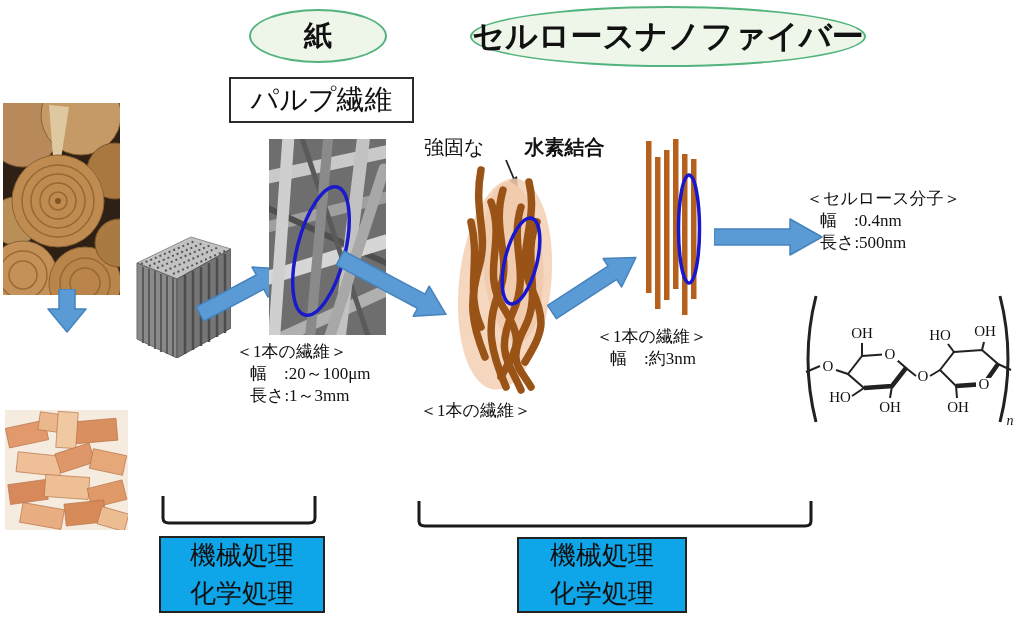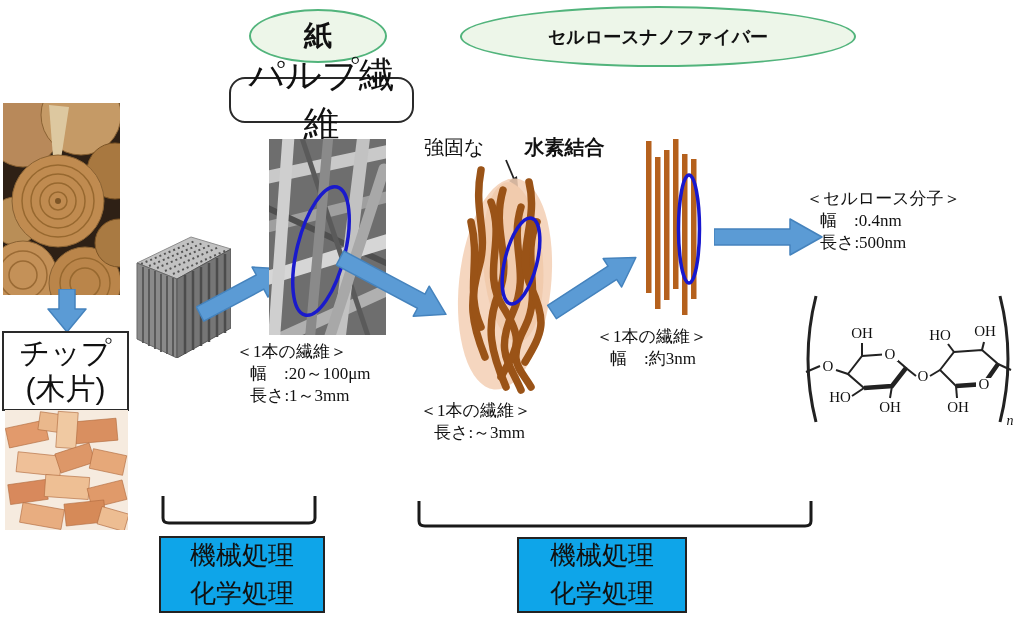--- a/index.html
+++ b/index.html
@@ -16,21 +16,21 @@
   svg{display:block;}
 </style>
 </head>
 <body>
 
 <div id="canvas">
 
   <div class="bubble abs" style="left:249px;top:9px;width:134px;height:50px;font-size:28px;">
     <span>紙</span>
   </div>
-  <div class="bubble abs" style="left:460px;top:6px;width:392px;height:57px;font-size:18px;">
+  <div class="bubble abs" style="left:470px;top:6px;width:392px;height:57px;font-size:32px;">
     <span>セルロースナノファイバー</span>
   </div>
 
 
   <svg class="abs" style="left:3px;top:103px;" width="117" height="192" viewBox="0 0 117 192">
     <rect x="0" y="0" width="117" height="192" fill="#2e2015"></rect>
     <circle cx="20" cy="28" r="36" fill="#b8895a" stroke="#8a6233"></circle>
     <circle cx="78" cy="12" r="40" fill="#c59a66" stroke="#8a6233"></circle>
     <polygon points="46,2 66,4 58,56 50,54" fill="#ddc8a0"></polygon>
     <circle cx="112" cy="68" r="28" fill="#a87840" stroke="#7d5526"></circle>
@@ -47,45 +47,41 @@
     <circle cx="82" cy="180" r="36" fill="#ba854a" stroke="#8a6233"></circle>
     <circle cx="82" cy="180" r="25" fill="none" stroke="#97682f" stroke-width="1.5"></circle>
     <circle cx="82" cy="180" r="15" fill="none" stroke="#97682f" stroke-width="1.5"></circle>
     <circle cx="116" cy="140" r="24" fill="#a97a42" stroke="#7d5526"></circle>
   </svg>
 
   <svg class="abs" style="left:47px;top:289px;" width="40" height="44" viewBox="0 0 40 44">
     <polygon points="12,0 28,0 28,20 39,20 20,43 1,20 12,20" fill="#5b9bd5" stroke="#4583bd" stroke-width="1.5" stroke-linejoin="round"></polygon>
   </svg>
 
-  <div class="box abs" style="left:2px;top:331px;width:123px;height:76px;font-size:30px;line-height:1.2;flex-direction:column;">
-    <span>チップ</span>
-    <span>(木片)</span>
-  </div>
 
   <svg class="abs" style="left:5px;top:410px;" width="123" height="120" viewBox="0 0 123 120">
     <rect x="0" y="0" width="123" height="120" fill="#f6ebdf"></rect>
     <g stroke="#b06a3e" stroke-width="0.6">
       <rect x="2" y="14" width="40" height="20" fill="#e29a6c" transform="rotate(-12 22 24)"></rect>
       <rect x="34" y="4" width="34" height="18" fill="#eab88c" transform="rotate(8 51 13)"></rect>
       <rect x="70" y="10" width="42" height="22" fill="#d98f60" transform="rotate(-5 91 21)"></rect>
       <rect x="52" y="2" width="20" height="36" fill="#f0c9a2" transform="rotate(4 62 20)"></rect>
       <rect x="12" y="44" width="44" height="20" fill="#efc098" transform="rotate(6 34 54)"></rect>
       <rect x="52" y="38" width="36" height="20" fill="#dd9768" transform="rotate(-18 70 48)"></rect>
       <rect x="86" y="42" width="34" height="20" fill="#e6a879" transform="rotate(12 103 52)"></rect>
       <rect x="4" y="72" width="38" height="20" fill="#d8895c" transform="rotate(-8 23 82)"></rect>
       <rect x="40" y="66" width="44" height="22" fill="#eebf94" transform="rotate(4 62 77)"></rect>
       <rect x="84" y="74" width="36" height="20" fill="#e09a6a" transform="rotate(-14 102 84)"></rect>
       <rect x="16" y="96" width="42" height="20" fill="#e8ad80" transform="rotate(10 37 106)"></rect>
       <rect x="60" y="92" width="40" height="22" fill="#d68a58" transform="rotate(-6 80 103)"></rect>
       <rect x="94" y="100" width="28" height="18" fill="#edbd92" transform="rotate(16 108 109)"></rect>
     </g>
   </svg>
 
-  <div class="box abs" style="left:229px;top:77px;width:181px;height:42px;font-size:36px;border-radius:16px;">
+  <div class="box abs" style="left:229px;top:77px;width:181px;height:42px;font-size:28px;">
     <span>パルプ繊維</span>
   </div>
 
   <svg class="abs" style="left:135px;top:233px;" width="96" height="125" viewBox="0 0 96 125">
     <polygon points="2,30 56,4 96,16 42,46" fill="#c2c2c2" stroke="#8d8d8d"></polygon>
     <g stroke="#555" stroke-width="2" stroke-dasharray="2,3">
       <line x1="6" y1="31" x2="60" y2="8"></line>
       <line x1="14" y1="33" x2="68" y2="10"></line>
       <line x1="22" y1="35" x2="76" y2="12"></line>
       <line x1="30" y1="38" x2="84" y2="14"></line>
@@ -164,21 +160,20 @@
       <path d="M86,60 C70,95 92,130 74,165 S68,205 80,225"></path>
       <path d="M40,40 C55,80 30,110 52,145 S66,185 50,215"></path>
       <path d="M78,20 C88,60 64,90 80,125 S92,170 74,200"></path>
       <path d="M20,60 C30,100 14,130 30,165"></path>
     </g>
     <ellipse cx="70" cy="99" rx="16" ry="44" fill="none" stroke="#1717cf" stroke-width="3.5" transform="rotate(14 70 99)"></ellipse>
   </svg>
 
   <div class="spec abs" style="left:420px;top:400px;">
     <div>＜1本の繊維＞</div>
-    <div class="ind">長さ:～3mm</div>
   </div>
 
   <svg class="abs" style="left:546px;top:250px;" width="94" height="70" viewBox="0 0 94 70">
     <g transform="translate(6,62) rotate(-33)">
       <polygon points="0,-8 72,-8 72,-17 100,0 72,17 72,8 0,8" fill="#5b9bd5" stroke="#4583bd" stroke-width="1.5" stroke-linejoin="round"></polygon>
     </g>
   </svg>
 
   <svg class="abs" style="left:643px;top:136px;" width="62" height="185" viewBox="0 0 62 185">
     <g fill="#b5611d">

